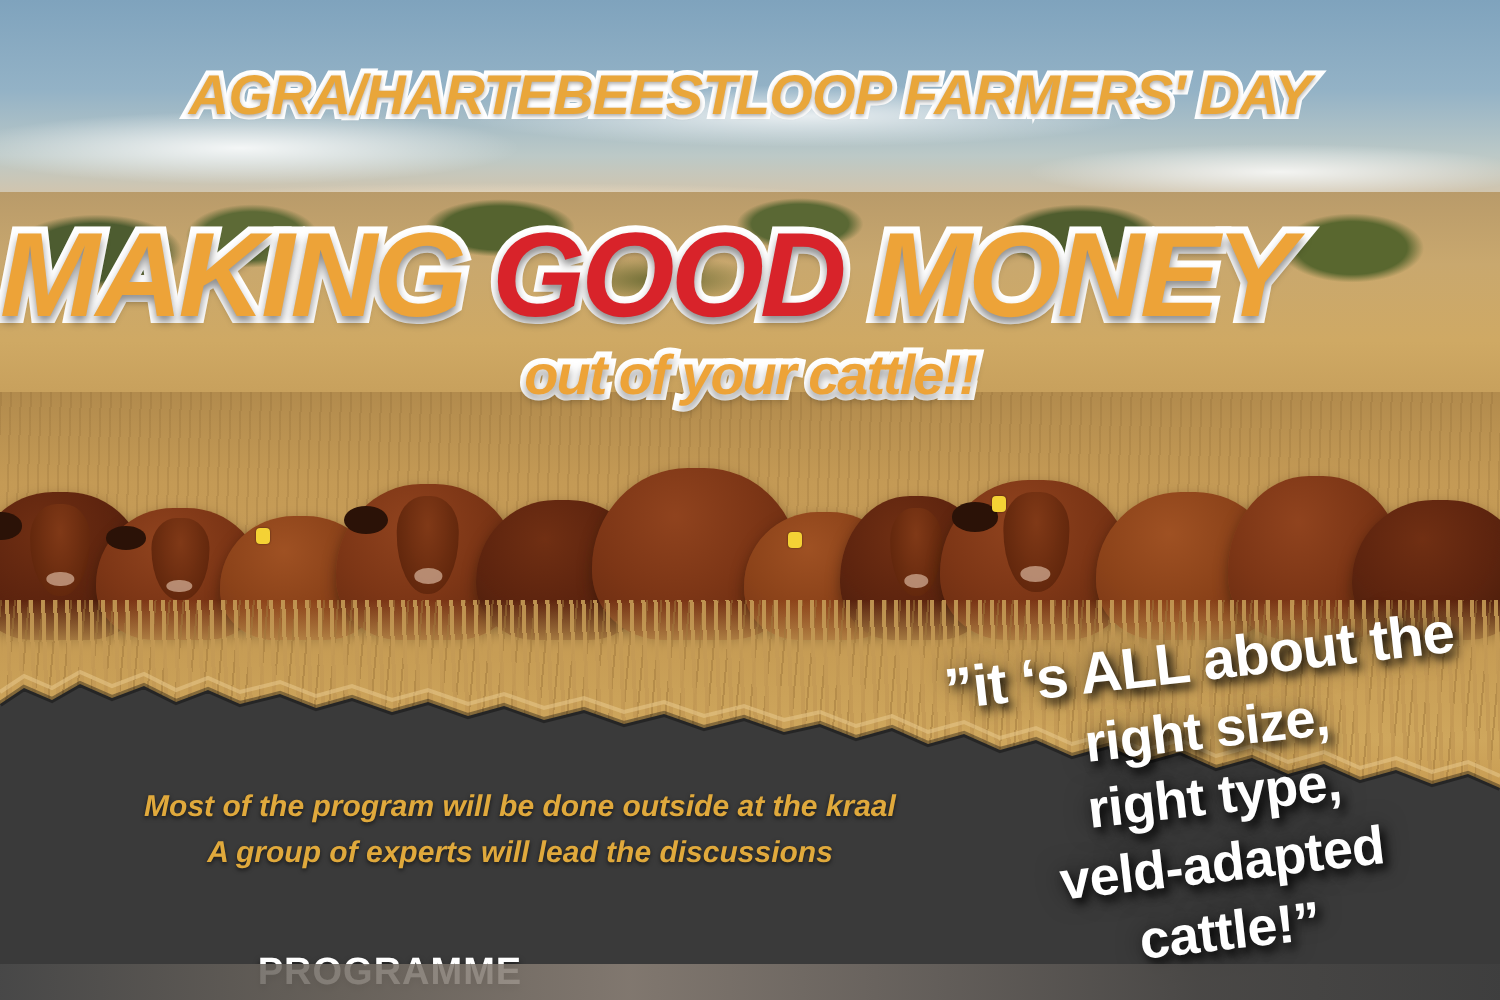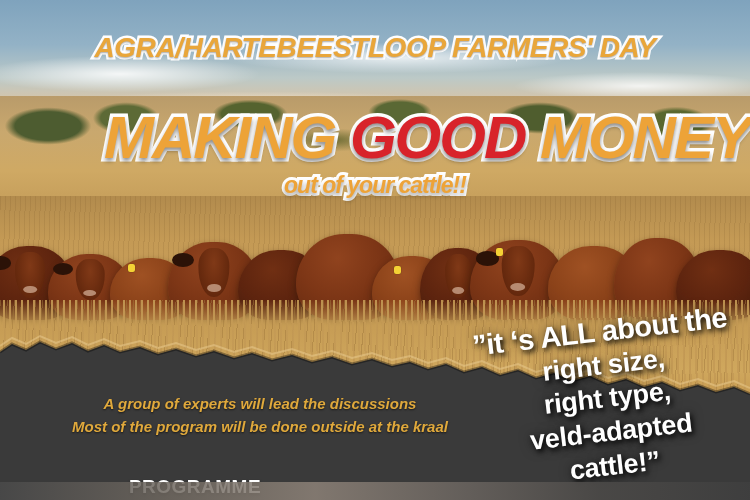--- a/index.html
+++ b/index.html
@@ -106,34 +106,34 @@
     font-size:29px;font-weight:bold;letter-spacing:-.3px;
     color:#f0a93a;
     -webkit-text-stroke:5px #111111;
     paint-order:stroke fill;
     text-shadow:0 2px 3px rgba(0,0,0,.55);
     white-space:nowrap;
   }
 
   
   .mainline{
-    position:absolute;left:0;top:108px;width:750px;text-align:right;
+    position:absolute;left:0;top:108px;width:750px;text-align:left;
     white-space:nowrap;line-height:1;
   }
   .mainline span{
     font-size:60px;font-weight:bold;font-style:italic;letter-spacing:-2px;
     -webkit-text-stroke:7px #ffffff;
     paint-order:stroke fill;
     display:inline-block;
   }
   .w-gold{color:#eda338;text-shadow:0 3px 4px rgba(0,0,0,.45);}
   .w-red{color:#d8232a;text-shadow:0 3px 4px rgba(0,0,0,.45);}
   .subline{
     position:absolute;left:0;top:174px;width:750px;text-align:center;
-    font-size:23px;font-weight:bold;font-style:italic;letter-spacing:-1px;
+    font-size:28px;font-weight:bold;font-style:italic;letter-spacing:-1px;
     color:#eda338;
     -webkit-text-stroke:6px #ffffff;
     paint-order:stroke fill;
     text-shadow:0 3px 4px rgba(0,0,0,.4);
     white-space:nowrap;line-height:1;
   }
 
   
   .quote{
     position:absolute;right:8px;top:300px;width:290px;
@@ -249,21 +249,21 @@
 
   <div class="quote">
     <div class="q-l1">”it ‘s ALL about the</div>
     <div class="q-l2">right size,</div>
     <div class="q-l3">right type,</div>
     <div class="q-l4">veld-adapted</div>
     <div class="q-l5">cattle!”</div>
   </div>
 
   <div class="blurb">
+    <div>Most of the program will be done outside at the kraal</div>
     <div>A group of experts will lead the discussions</div>
-    <div>Most of the program will be done outside at the kraal</div>
   </div>
 
   <div class="programme">PROGRAMME</div>
 
   <div class="botstrip"></div>
 
 </div>
 
 </body></html>

